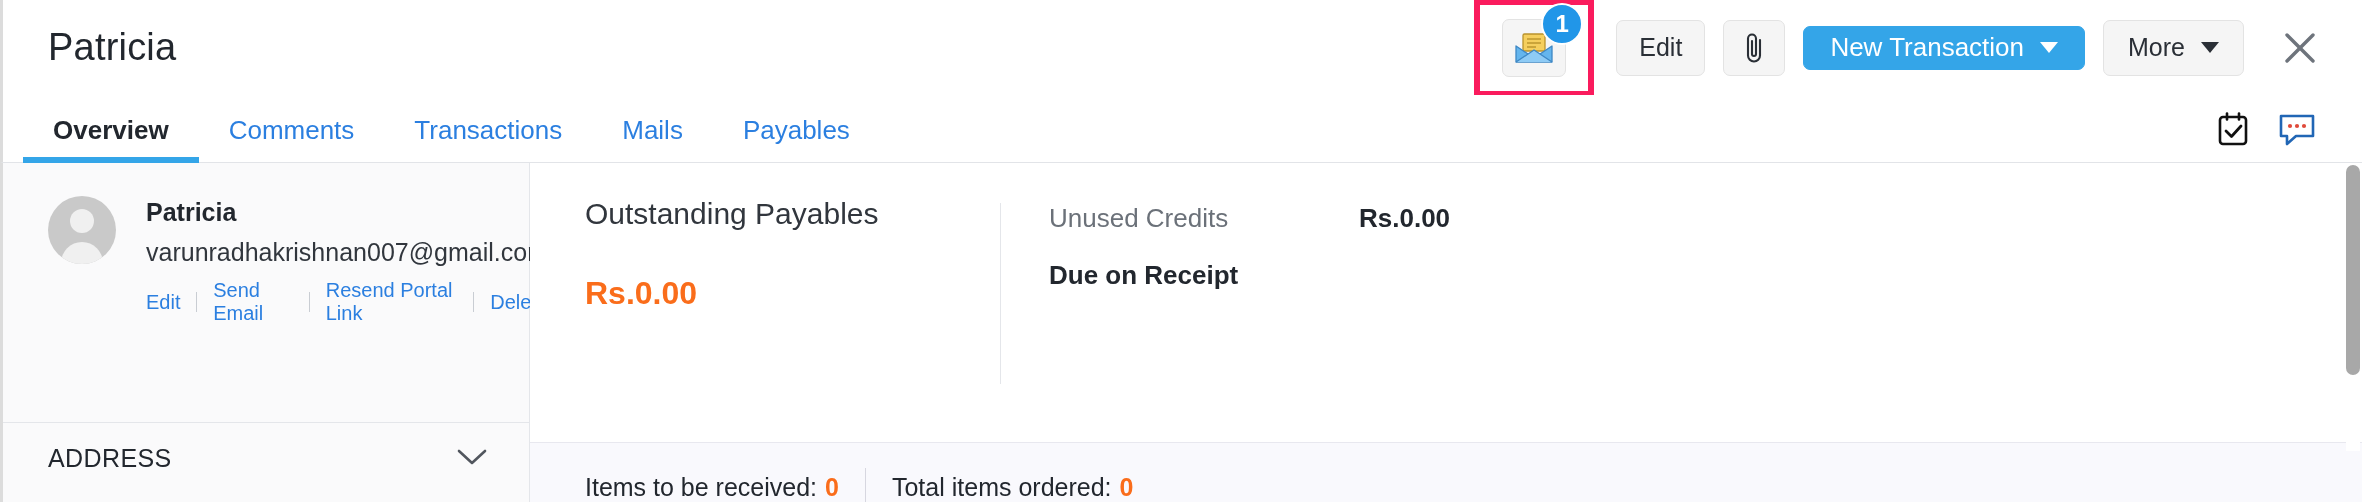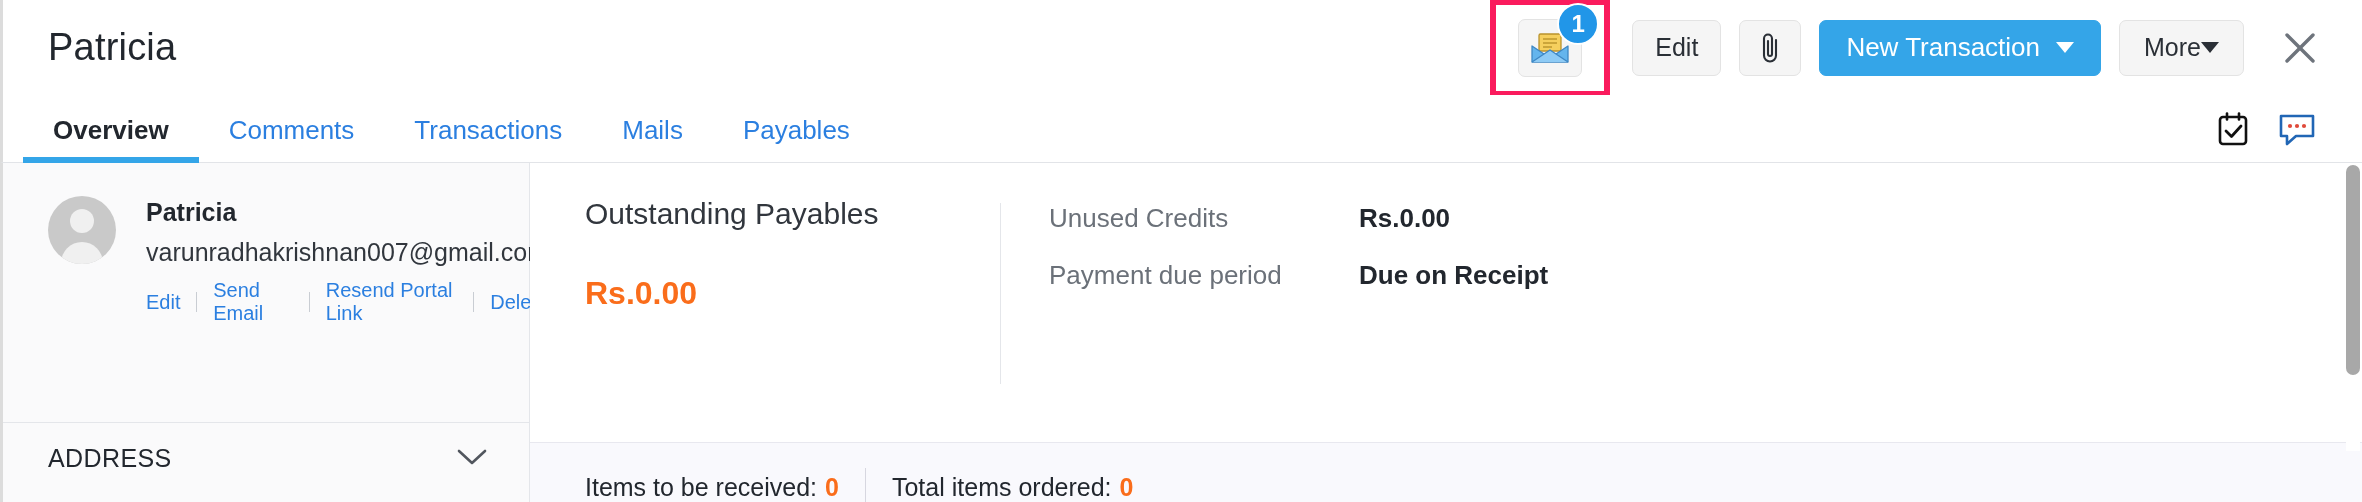--- a/index.html
+++ b/index.html
@@ -78,32 +78,32 @@
     align-items: center;
     justify-content: center;
     border: 2px solid #fff;
   }
 
   .btn-primary {
     background: #34a5e8;
     border: 1px solid #34a5e8;
     color: #ffffff;
     font-size: 26px;
-    height: 56px;
+    height: 44px;
     padding: 0 26px;
     gap: 16px;
   }
   .caret {
     width: 0; height: 0;
     border-left: 9px solid transparent;
     border-right: 9px solid transparent;
     border-top: 11px solid currentColor;
     display: inline-block;
   }
-  .btn-more { gap: 0; padding: 0 24px; }
+  .btn-more { gap: 16px; padding: 0 24px; }
 
   .close-btn {
     background: transparent;
     border: none;
     width: 60px; height: 60px;
     display: flex; align-items: center; justify-content: center;
     cursor: pointer;
     margin-left: 8px;
   }
 
@@ -440,21 +440,20 @@
         </div>
 
         <div class="stat-divider"></div>
 
         <div class="stat-list">
           <div class="stat-row">
             <div class="stat-key">Unused Credits</div>
             <div class="stat-val">Rs.0.00</div>
           </div>
           <div class="stat-row">
-            <div class="stat-key">Payment due period</div>
             <div class="stat-val">Due on Receipt</div>
           </div>
         </div>
       </div>
 
       <div class="footer-bar">
         <div class="footer-item">
           <span>Items to be received:</span>
           <span class="footer-num">0</span>
         </div>

